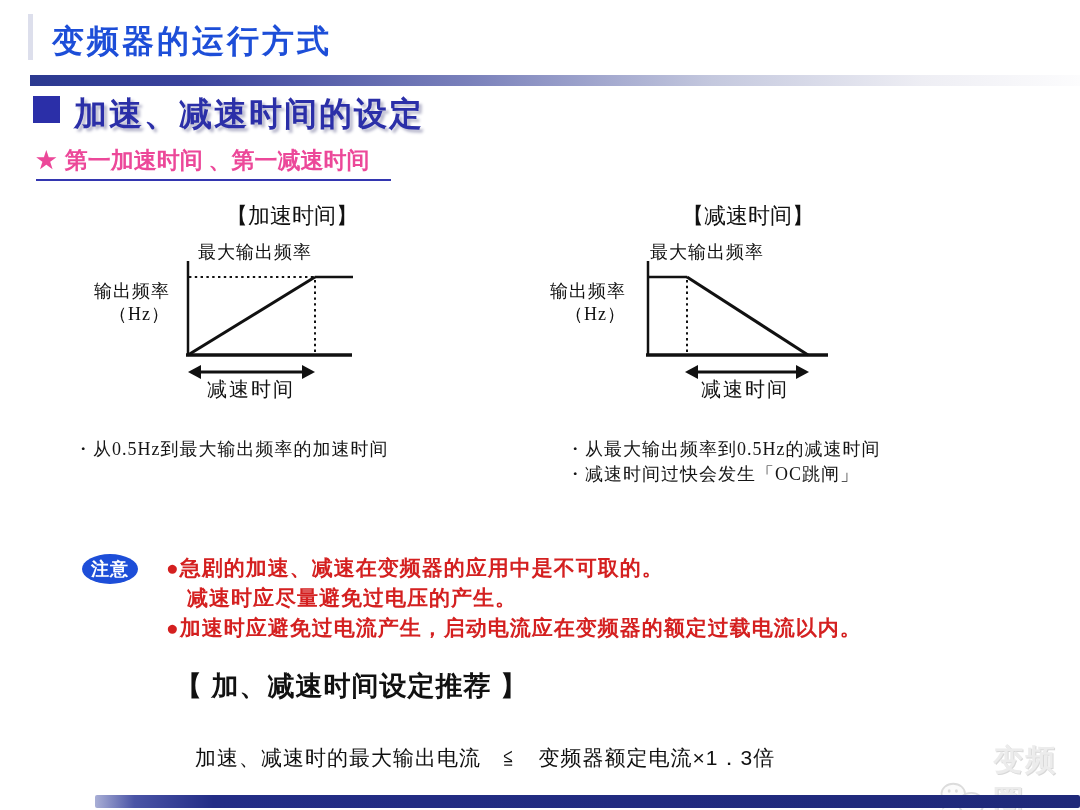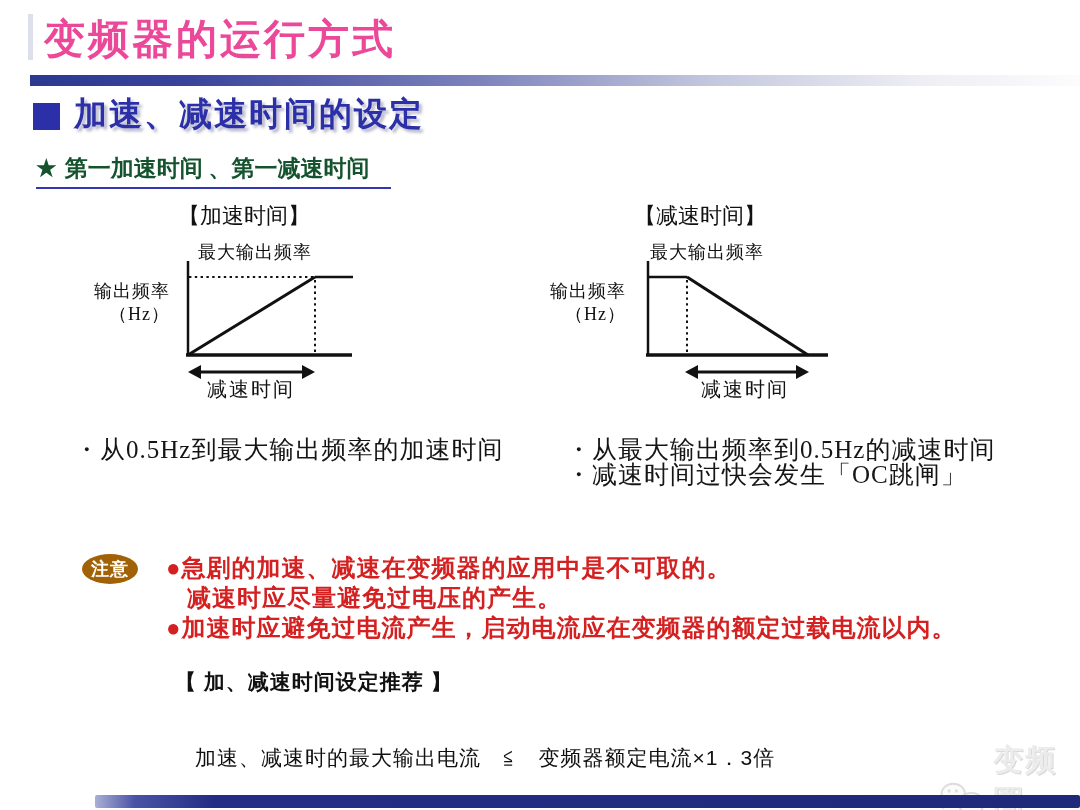--- a/index.html
+++ b/index.html
@@ -3,80 +3,80 @@
 <meta charset="utf-8">
 <style>
   html,body{margin:0;padding:0;background:#ffffff;}
   .slide{
     position:relative;width:1080px;height:810px;background:#ffffff;overflow:hidden;
     font-family:"Liberation Sans",sans-serif;
   }
   
   .title-accent{position:absolute;left:28px;top:14px;width:5px;height:46px;background:#DDDFEC;}
   .slide-title{
-    position:absolute;left:40px;top:8px;margin:4px;
+    position:absolute;left:40px;top:8px;margin:12px;
     font-family:"Liberation Serif",serif;font-weight:bold;
-    font-size:41px;letter-spacing:3px;color:#ec4899;
+    font-size:32px;letter-spacing:3px;color:#1d4ed8;
   }
   .gradient-bar{
     position:absolute;left:30px;top:75px;width:1050px;height:11px;
     background:linear-gradient(90deg,#2B3990 0%,#3A439C 15%,#7A81BB 42%,#C4C8DE 65%,#EEEEF4 85%,#FCFCFD 100%);
   }
   
-  .section-row{position:absolute;left:33px;top:92px;display:flex;align-items:center;}
+  .section-row{position:absolute;left:33px;top:92px;display:flex;}
   .blue-square{width:27px;height:27px;background:#2B2FA8;margin-right:14px;margin-top:4px;flex:0 0 auto;}
   .section-text{
     font-size:33px;font-weight:bold;color:#2B2FA8;letter-spacing:2px;
     text-shadow:3px 3px 3px #B6B6CB;
   }
   
   .sub-row{
     position:absolute;left:36px;top:145px;
     font-family:"Liberation Serif",serif;font-weight:bold;
-    font-size:23px;color:#14532d;
-    border-bottom:2px solid #3336B0;padding:0 22px 3px 0;margin-top:8px;
+    font-size:23px;color:#ec4899;
+    border-bottom:2px solid #3336B0;padding:0 22px 3px 0;
   }
   .sub-row .star{margin-right:8px;}
   
   .diag-title{
     position:absolute;font-family:"Liberation Serif",serif;
-    font-size:22px;color:#111;text-align:left;width:180px;
+    font-size:22px;color:#111;text-align:right;width:180px;
   }
   .max-label{
     position:absolute;font-family:"Liberation Serif",serif;
     font-size:18px;color:#111;text-align:left;width:170px;letter-spacing:1px;
   }
   .y-label{
     position:absolute;font-family:"Liberation Serif",serif;
     font-size:18px;color:#111;text-align:right;width:96px;line-height:23px;letter-spacing:1px;
   }
   .time-label{
     position:absolute;font-family:"Liberation Serif",serif;
     font-size:20px;color:#111;text-align:center;width:130px;letter-spacing:2px;
   }
   .diag-svg{position:absolute;}
   .notes{
     position:absolute;font-family:"Liberation Serif",serif;
-    font-size:25px;color:#151515;line-height:25px;letter-spacing:1px;
+    font-size:18px;color:#151515;line-height:25px;letter-spacing:1px;
   }
   
   .notice-badge{
     position:absolute;left:82px;top:554px;width:56px;height:30px;
-    background:#a16207;border-radius:50%;
+    background:#1d4ed8;border-radius:50%;
     color:#ffffff;font-weight:bold;font-size:18px;text-align:center;line-height:30px;letter-spacing:1px;
   }
   .notice-lines{position:absolute;left:166px;top:553px;}
   .notice-line{
-    font-size:24px;font-weight:bold;color:#D42020;line-height:30px;letter-spacing:1px;white-space:nowrap;
+    font-size:21px;font-weight:bold;color:#D42020;line-height:30px;letter-spacing:1px;white-space:nowrap;
   }
   .notice-line.indent{padding-left:21px;}
   
   .reco-heading{
     position:absolute;left:175px;top:668px;
-    font-size:21px;font-weight:bold;color:#111;letter-spacing:1px;
+    font-size:27px;font-weight:bold;color:#111;letter-spacing:1px;
   }
   .formula{
     position:absolute;left:195px;top:744px;
     font-size:21px;font-weight:normal;color:#111;letter-spacing:1px;white-space:nowrap;
   }
   
   .watermark{position:absolute;left:937px;top:740px;display:flex;align-items:flex-end;}
   .wm-icon{width:58px;height:44px;}
   .wm-text{
     font-size:30px;font-weight:bold;color:#ECECEC;letter-spacing:2px;margin-left:4px;

